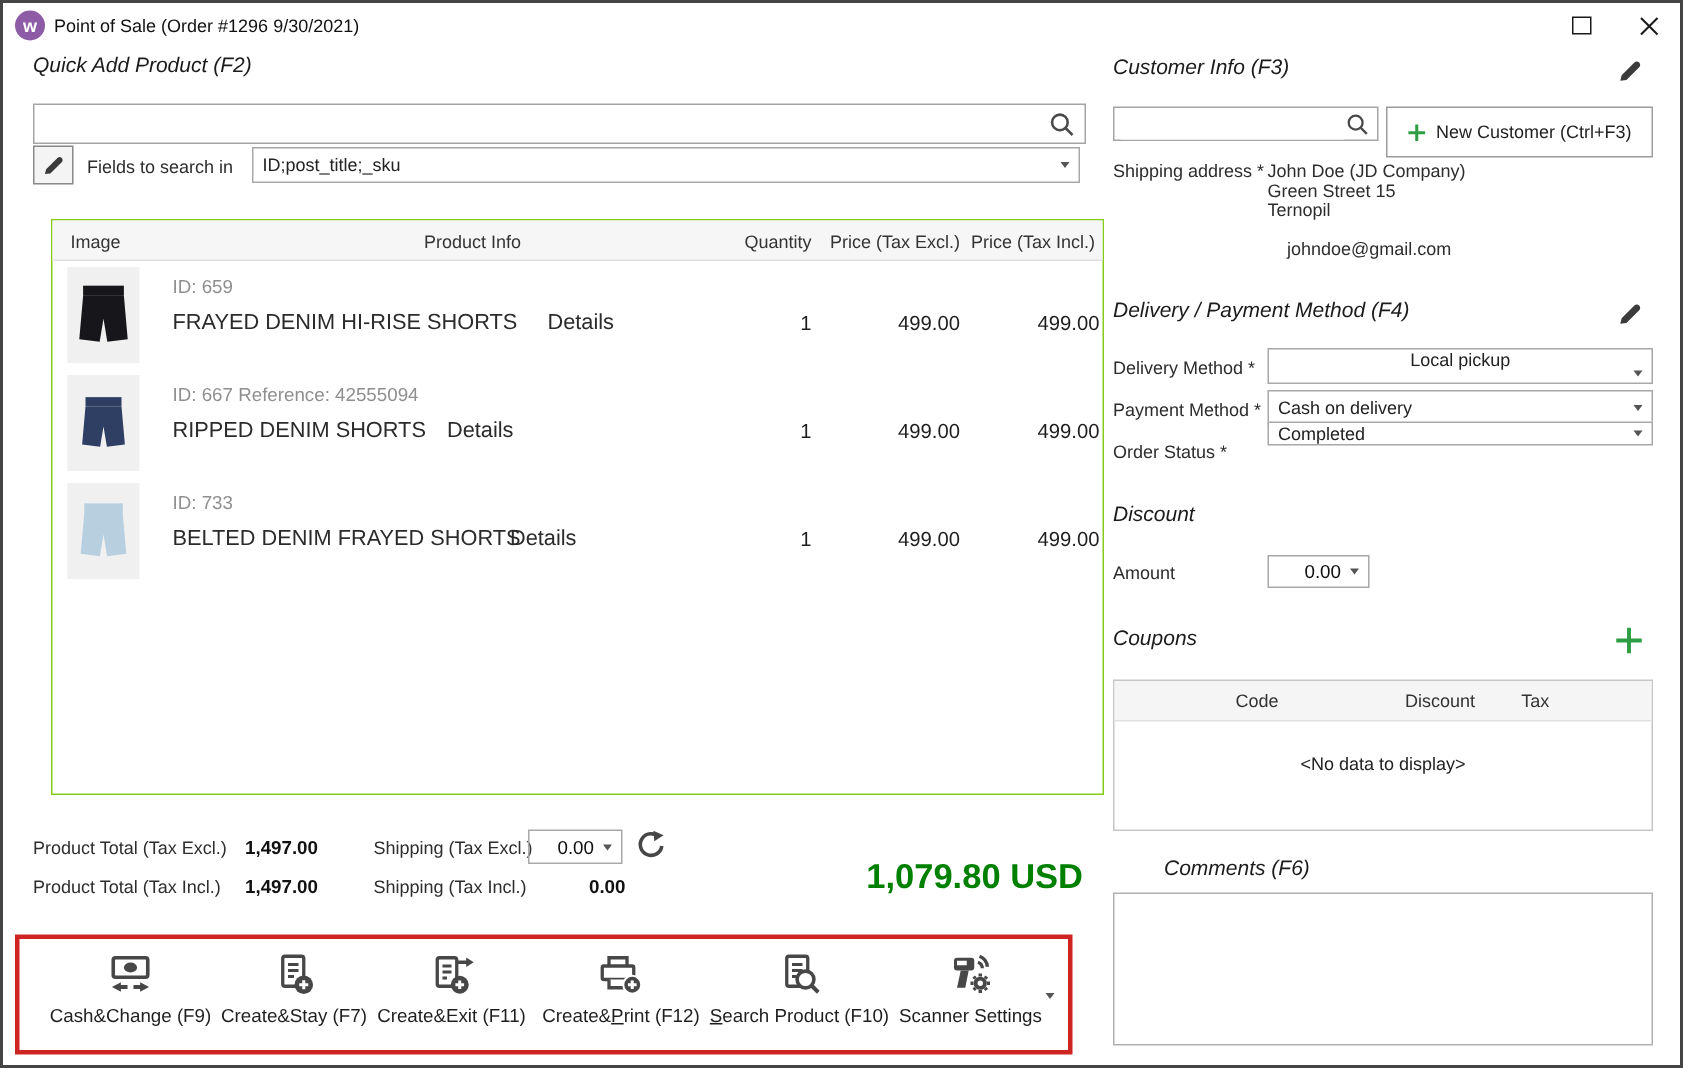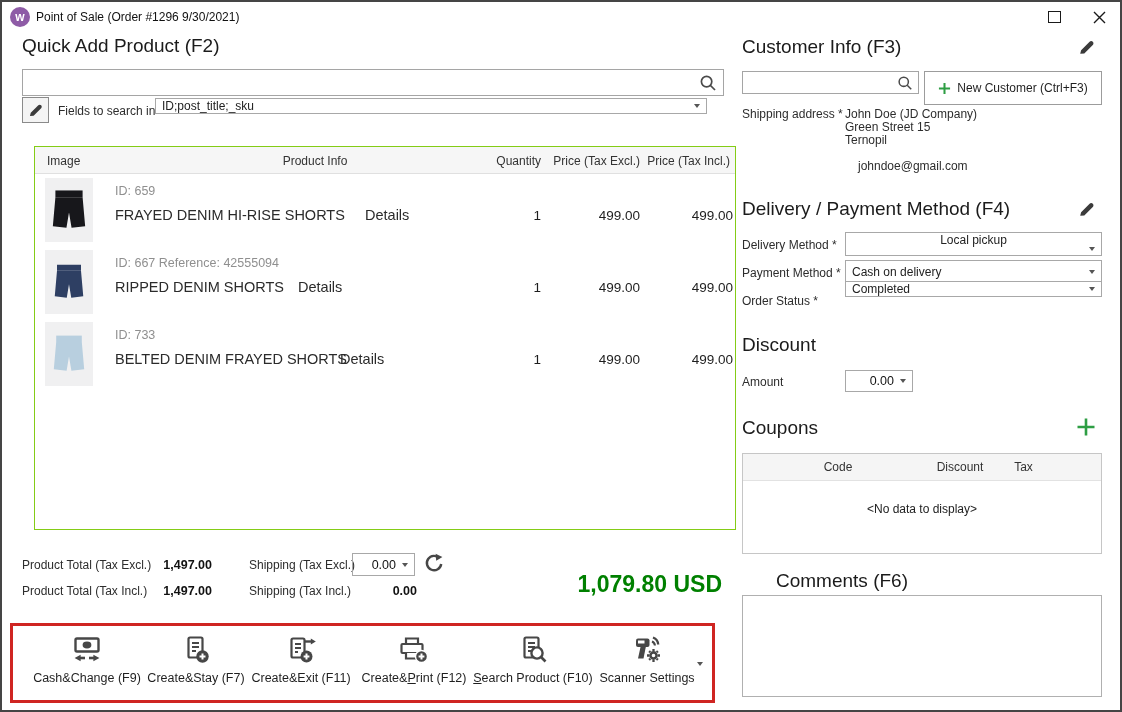--- a/index.html
+++ b/index.html
@@ -1,18 +1,18 @@
 <!DOCTYPE html>
 <html><head>
 <meta charset="utf-8">
 <style>
   html,body{margin:0;padding:0;background:#e8e8e8;font-family:"Liberation Sans",sans-serif;}
   .window{position:relative;width:1122px;height:712px;background:#fff;border:2px solid #454545;box-sizing:border-box;overflow:hidden;}
   .abs{position:absolute;box-sizing:border-box;}
-  .h1{font-size:19px;color:#1b1b1b;font-weight:400;white-space:nowrap;}
+  .h1{font-size:14px;color:#1b1b1b;font-weight:400;white-space:nowrap;font-style:italic;}
   .lbl{font-size:12px;color:#2d2d2d;white-space:nowrap;}
   .titlebar{left:0;top:0;width:100%;height:30px;background:#fff;}
   .app-icon{left:8px;top:5px;width:20px;height:20px;border-radius:50%;background:#8e5ba6;color:#fff;
             font-size:12px;font-weight:bold;text-align:center;line-height:20px;}
   .win-title{left:34px;top:8px;font-size:12px;color:#111;}
   .winbtn{width:42px;height:28px;top:1px;display:flex;align-items:center;justify-content:center;cursor:default;}
   .max-box{width:11px;height:10px;border:1.5px solid #1a1a1a;}
   .input{border:1px solid #a5a5a5;background:#fff;}
   .combo{border:1px solid #a8a8a8;background:#fff;display:flex;align-items:center;padding:0 6px;font-size:12px;color:#222;}
   .caret{width:0;height:0;border-left:3.5px solid transparent;border-right:3.5px solid transparent;border-top:4px solid #555;margin-left:auto;}
@@ -66,21 +66,21 @@
       <path d="M11.5 11.5 L16 16" stroke="#4a4a4a" stroke-width="1.7"></path>
     </svg>
   </div>
 
   <div class="abs" style="left:20px;top:95px;width:27px;height:26px;border:1px solid #8a8a8a;background:#f4f4f4;display:flex;align-items:center;justify-content:center;">
     <svg width="16" height="16" viewBox="0 0 18 18">
       <path d="M2.2 15.8 L3.1 12.2 L11.6 3.7 C12.5 2.8 13.9 2.8 14.8 3.7 C15.7 4.6 15.7 6 14.8 6.9 L6.3 15.4 Z" fill="#3b3b3b"></path>
     </svg>
   </div>
   <div class="abs lbl" style="left:56px;top:102px;">Fields to search in</div>
-  <div class="abs combo" style="left:153px;top:96px;width:552px;height:16px;">
+  <div class="abs combo" style="left:166px;top:96px;width:552px;height:24px;">
     <span>ID;post_title;_sku</span>
     <span class="caret"></span>
   </div>
 
   <div class="abs" style="left:32px;top:144px;width:702px;height:384px;border:1px solid #84cc16;">
     <div class="abs thead" style="left:0;top:0;width:100%;height:27px;">
       <span class="abs lbl" style="left:12px;top:7px;color:#333;">Image</span>
       <span class="abs lbl" style="left:80px;top:7px;width:400px;text-align:center;color:#333;">Product Info</span>
       <span class="abs lbl" style="left:420px;top:7px;width:86px;text-align:right;color:#333;">Quantity</span>
       <span class="abs lbl" style="left:515px;top:7px;width:90px;text-align:right;color:#333;">Price (Tax Excl.)</span>

